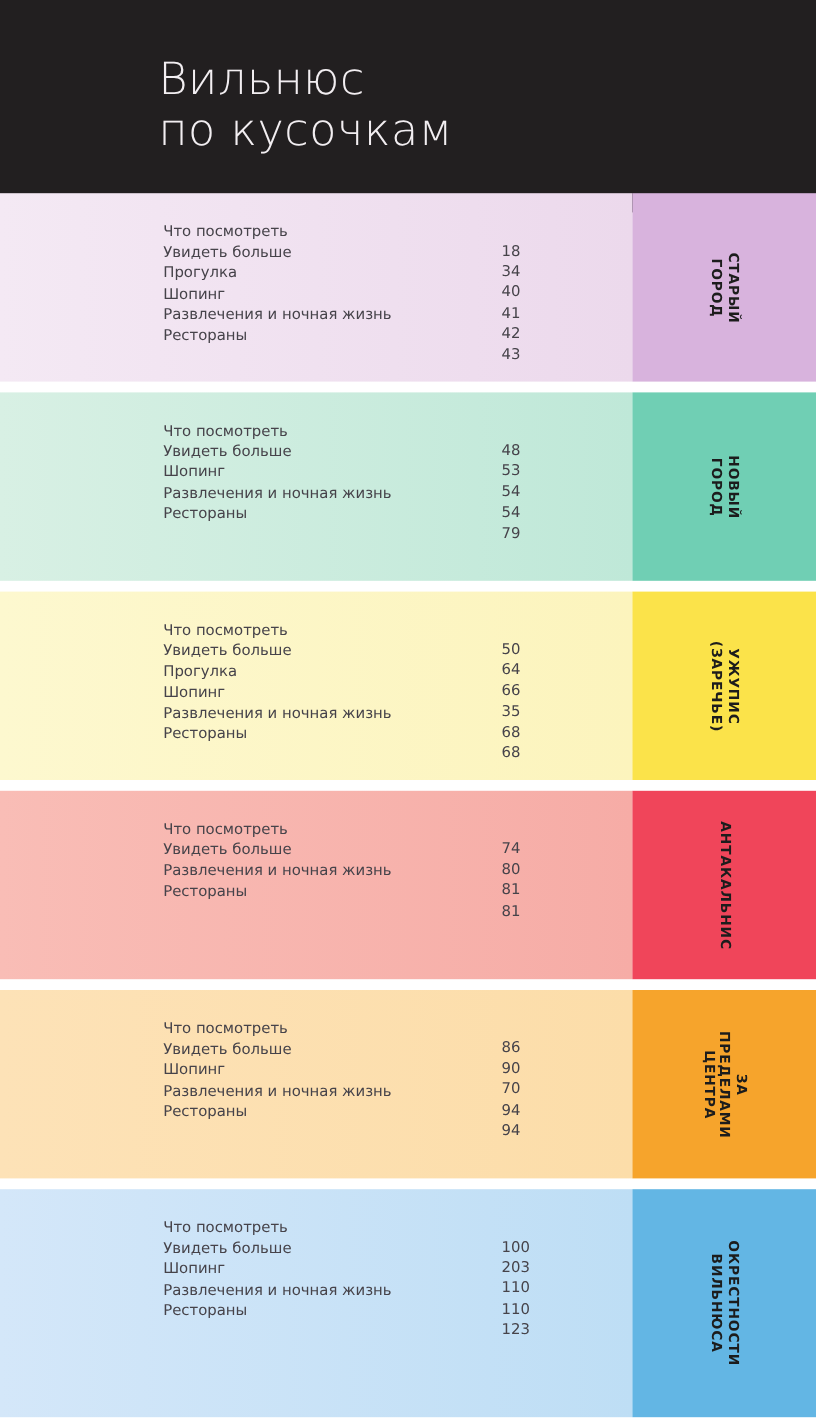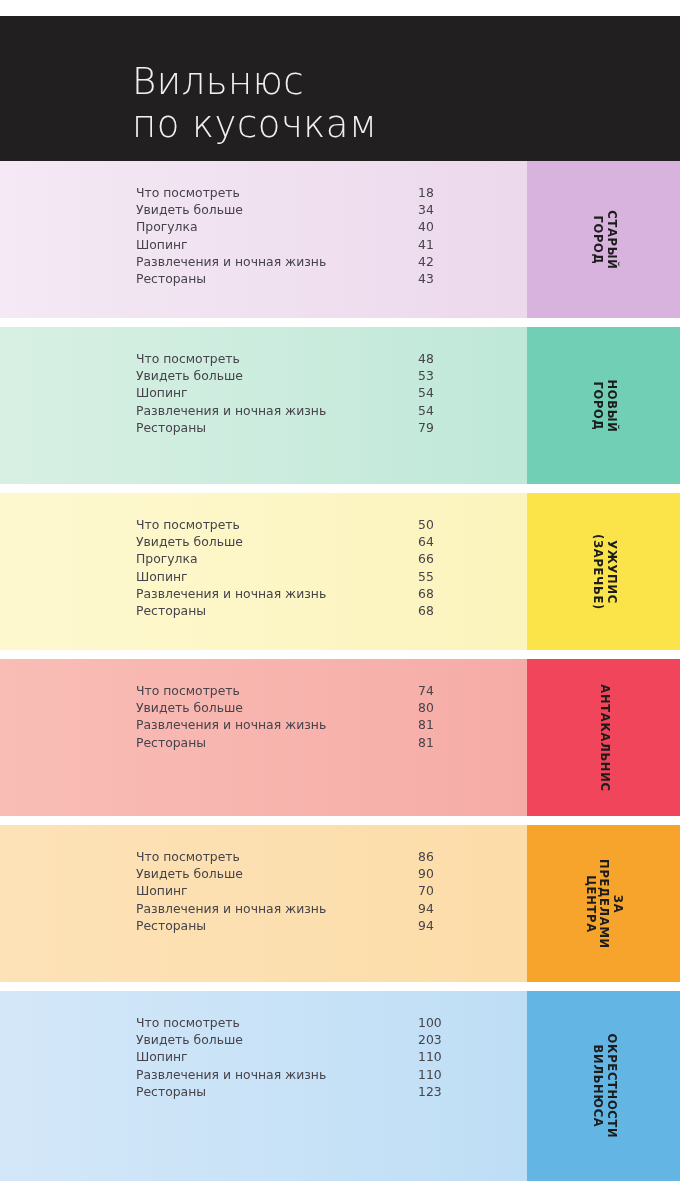--- a/index.html
+++ b/index.html
@@ -11,21 +11,21 @@
     width: 680px;
     height: 1182px;
     font-family: "DejaVu Sans", "Liberation Sans", sans-serif;
     overflow: hidden;
     position: relative;
   }
 
   
   #header {
     position: absolute;
-    left: 0; top: 16px;
+    left: 0; top: 0;
     width: 680px;
     height: 177px;
     background: #221f20;
   }
   #header .title {
     position: absolute;
     left: 132px;
     top: 44px;
     color: #f2eef1;
     font-size: 37px;
@@ -89,21 +89,21 @@
     white-space: nowrap;
   }
   .entry .entry-label {
     position: absolute;
     left: 0;
     top: 0;
   }
   .entry .entry-page {
     position: absolute;
     left: 282px;
-    top: 0;
+    top: 16px;
   }
 
   .spacer { height: 9px; background: #ffffff; }
 </style>
 </head>
 <body>
 
 <div id="header">
   <div class="title">Вильнюс
 по кусочкам</div>
@@ -184,21 +184,21 @@
           <div class="entry">
             <span class="entry-label">Увидеть больше</span>
             <span class="entry-page">64</span>
           </div>
           <div class="entry">
             <span class="entry-label">Прогулка</span>
             <span class="entry-page">66</span>
           </div>
           <div class="entry">
             <span class="entry-label">Шопинг</span>
-            <span class="entry-page">55</span>
+            <span class="entry-page">35</span>
           </div>
           <div class="entry">
             <span class="entry-label">Развлечения и ночная жизнь</span>
             <span class="entry-page">68</span>
           </div>
           <div class="entry">
             <span class="entry-label">Рестораны</span>
             <span class="entry-page">68</span>
           </div>
         </div>

